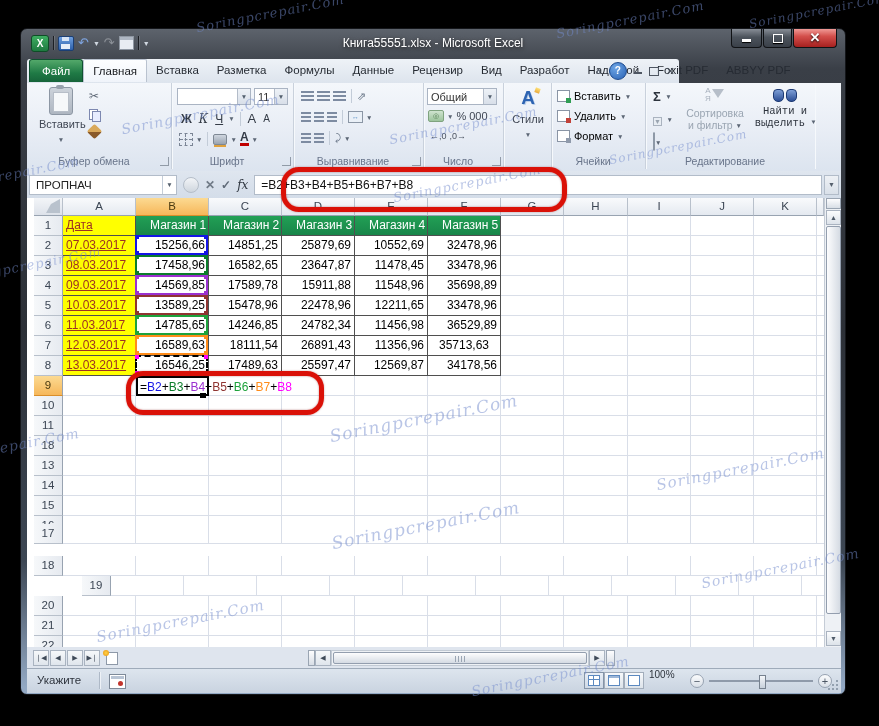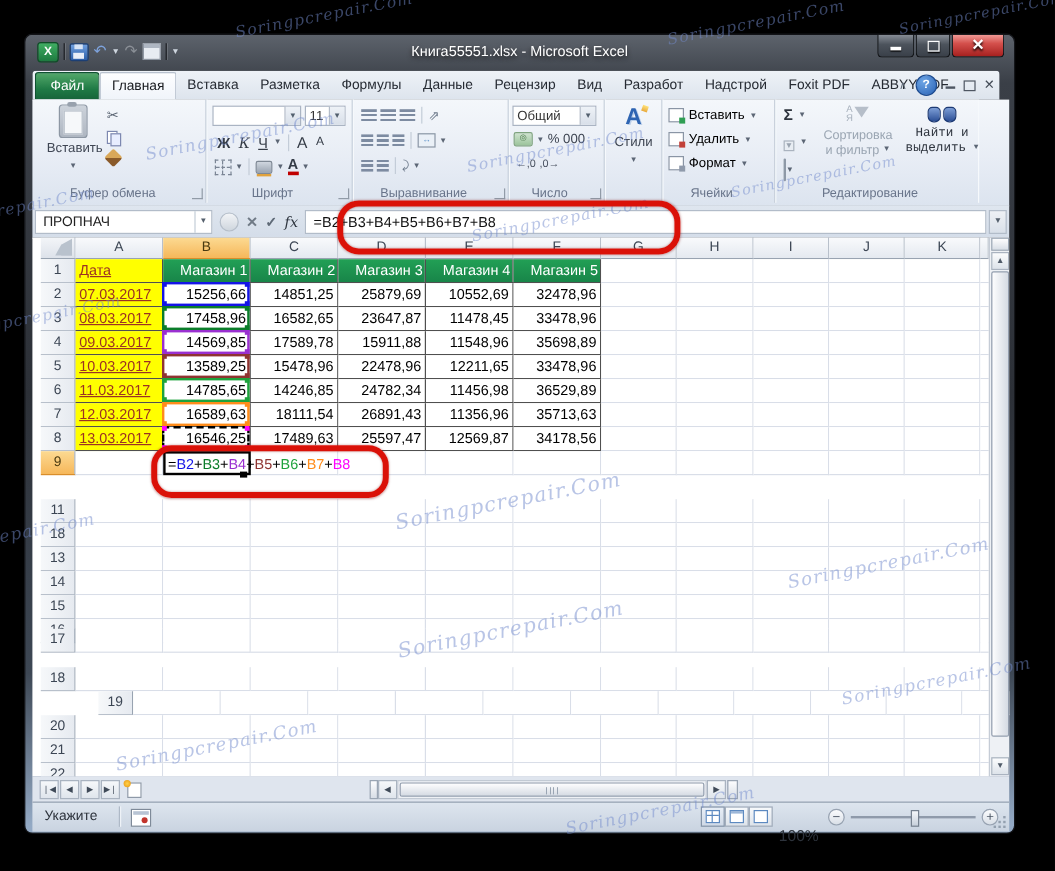--- a/index.html
+++ b/index.html
@@ -33,23 +33,23 @@
     background:linear-gradient(#878d96,#4c535c 45%,#3a4049);display:flex;align-items:center;justify-content:center;}
   .wbtn.min{width:29px;} .wbtn.max{width:27px;}
   .wbtn.close{width:42px;background:linear-gradient(#f09a96,#d4504c 40%,#a6201f);}
   .wbtn .bar{width:9px;height:3px;background:#fff;box-shadow:0 1px 1px #000;margin-top:5px;}
   .wbtn .rest{width:8px;height:7px;border:1px solid #fff;box-shadow:0 1px 1px #000;}
   .wbtn .x{color:#fff;font-size:13px;font-weight:bold;text-shadow:0 1px 2px #000;line-height:16px;}
 
   .win-inner{position:absolute;left:6px;top:30px;width:814px;height:634px;}
 
   
-  .tabrow{position:absolute;left:0;top:0;width:806px;height:24px;
+  .tabrow{position:absolute;left:0;top:0;width:652px;height:24px;
      background:linear-gradient(#eef2f7,#dde4ed);border-radius:3px 3px 0 0;
-     border-bottom:1px solid #c7cfda;display:flex;align-items:center;}
+     border-bottom:1px solid #c7cfda;display:flex;align-items:flex-start;}
   .rtab{height:22px;line-height:22px;padding:0 9px;font-size:11.5px;color:#262b33;white-space:nowrap;}
   .rtab.file{background:linear-gradient(#53a86a,#1f7a45 60%,#16643a);color:#fff;border-radius:3px 3px 0 0;
      border:1px solid #0f5130;border-bottom:none;margin-left:2px;padding:0 12px;}
   .rtab.active{background:linear-gradient(#fdfeff,#f0f4fa);border:1px solid #b9c2cf;border-bottom:none;
      border-radius:2px 2px 0 0;color:#17191d;}
   .tab-right{position:absolute;right:4px;top:3px;display:flex;align-items:center;gap:7px;}
   .chev-up{color:#5d6penalty877;color:#5d6877;font-size:9px;}
   .help-circ{width:16px;height:16px;border-radius:50%;background:radial-gradient(circle at 35% 30%,#6ea6e6,#2a62b4);
      border:1px solid #1c4a8e;color:#fff;font-size:10px;font-weight:bold;text-align:center;line-height:15px;}
   .mdi{color:#454d58;font-size:11px;line-height:12px;}
@@ -203,21 +203,21 @@
   .st-macro{position:absolute;left:82px;top:5px;width:15px;height:13px;background:#fff;border:1px solid #7e8a99;}
   .st-macro::before{content:"";position:absolute;left:1px;top:1px;right:1px;height:3px;background:#b8c4d4;}
   .st-macro::after{content:"";position:absolute;right:2px;bottom:2px;width:5px;height:5px;border-radius:50%;background:#c2342c;}
   .viewbtns{position:absolute;left:557px;top:3px;display:flex;}
   .vbtn{width:20px;height:17px;background:linear-gradient(#f7f9fb,#dde3ea);border:1px solid #a2adbb;box-sizing:border-box;
      display:flex;align-items:center;justify-content:center;}
   .vbtn.on{background:linear-gradient(#e8eef6,#cfd9e6);border-color:#8494a8;}
   .vb-i{width:10px;height:9px;border:1px solid #5c89c0;background:#fff;}
   .vb-i.grid{background:linear-gradient(#5c89c0,#5c89c0) 0 3px/10px 1px no-repeat,linear-gradient(#5c89c0,#5c89c0) 4px 0/1px 9px no-repeat,#fff;}
   .vb-i.page{background:linear-gradient(#9db7d8,#9db7d8) 0 0/10px 2px no-repeat,#fff;}
-  .st-zoom{position:absolute;left:622px;top:20px;font-size:13px;color:#2d333c;}
+  .st-zoom{position:absolute;left:622px;top:0;font-size:10px;color:#2d333c;}
   .zoomctl{position:absolute;left:663px;top:5px;display:flex;align-items:center;gap:5px;}
   .zc-circ{width:14px;height:14px;border-radius:50%;background:linear-gradient(#fbfcfd,#d9dfe7);border:1px solid #97a2b1;
      color:#4c5osp664;color:#4c5664;font-size:11px;line-height:12px;text-align:center;box-sizing:border-box;}
   .zc-line{width:104px;height:2px;background:#8f9aaa;position:relative;}
   .zc-line::before{content:"";position:absolute;left:50%;top:-3px;width:1px;height:8px;background:#8f9aaa;}
   .zc-thumb{position:absolute;left:50%;top:-5px;width:5px;height:12px;margin-left:-2px;background:linear-gradient(#f5f7fa,#c7d0db);border:1px solid #76818f;}
   .grip{position:absolute;right:3px;bottom:3px;width:13px;height:13px;}
   .grip::after{content:"";position:absolute;right:0;bottom:0;width:2px;height:2px;background:#93a0af;
      box-shadow:-4px 0 #93a0af,-8px 0 #93a0af,0 -4px #93a0af,-4px -4px #93a0af,0 -8px #93a0af;}
 
@@ -550,21 +550,21 @@
               <div class="gcell" style="left: 727px; width: 63px;"></div>
               <div class="gcell" style="left: 790px; width: 7px; border-right: none;"></div>
             </div>
             <div class="grow" style="top: 120px;">
               <div class="rhdr">7</div>
               <div class="gcell tb c-yellow" style="left: 36px; width: 73px;">12.03.2017</div>
               <div class="gcell tb c-num refwrap" style="left: 109px; width: 73px; --rc: #ff8c1a;">16589,63<div class="ref-ov"></div></div>
               <div class="gcell tb c-num" style="left: 182px; width: 73px;">18111,54</div>
               <div class="gcell tb c-num" style="left: 255px; width: 73px;">26891,43</div>
               <div class="gcell tb c-num" style="left: 328px; width: 73px;">11356,96</div>
-              <div class="gcell tb c-num" style="left: 401px; width: 73px;">35713,63</div>
+              <div class="gcell tb c-num" style="left: 401px; width: 73px; text-align: center;">35713,63</div>
               <div class="gcell" style="left: 474px; width: 63px;"></div>
               <div class="gcell" style="left: 537px; width: 64px;"></div>
               <div class="gcell" style="left: 601px; width: 63px;"></div>
               <div class="gcell" style="left: 664px; width: 63px;"></div>
               <div class="gcell" style="left: 727px; width: 63px;"></div>
               <div class="gcell" style="left: 790px; width: 7px; border-right: none;"></div>
             </div>
             <div class="grow" style="top: 140px;">
               <div class="rhdr">8</div>
               <div class="gcell tb c-yellow" style="left: 36px; width: 73px;">13.03.2017</div>
@@ -577,20 +577,35 @@
               <div class="gcell" style="left: 537px; width: 64px;"></div>
               <div class="gcell" style="left: 601px; width: 63px;"></div>
               <div class="gcell" style="left: 664px; width: 63px;"></div>
               <div class="gcell" style="left: 727px; width: 63px;"></div>
               <div class="gcell" style="left: 790px; width: 7px; border-right: none;"></div>
             </div>
             <div class="grow" style="top: 160px;">
               <div class="rhdr sel">9</div>
               <div class="gcell" style="left: 36px; width: 73px;"></div>
               <div class="gcell active-cell" style="left: 109px; width: 73px;"><span class="tok" style="color: rgb(0, 0, 0);">=</span><span class="tok" style="color: rgb(20, 20, 230);">B2</span><span class="tok" style="color: rgb(0, 0, 0);">+</span><span class="tok" style="color: rgb(11, 125, 42);">B3</span><span class="tok" style="color: rgb(0, 0, 0);">+</span><span class="tok" style="color: rgb(154, 48, 208);">B4</span><span class="tok" style="color: rgb(0, 0, 0);">+</span><span class="tok" style="color: rgb(143, 52, 49);">B5</span><span class="tok" style="color: rgb(0, 0, 0);">+</span><span class="tok" style="color: rgb(30, 162, 60);">B6</span><span class="tok" style="color: rgb(0, 0, 0);">+</span><span class="tok" style="color: rgb(255, 140, 26);">B7</span><span class="tok" style="color: rgb(0, 0, 0);">+</span><span class="tok" style="color: rgb(255, 0, 255);">B8</span><div class="fillhandle"></div></div>
+              <div class="gcell" style="left: 182px; width: 73px;"></div>
+              <div class="gcell" style="left: 255px; width: 73px;"></div>
+              <div class="gcell" style="left: 328px; width: 73px;"></div>
+              <div class="gcell" style="left: 401px; width: 73px;"></div>
+              <div class="gcell" style="left: 474px; width: 63px;"></div>
+              <div class="gcell" style="left: 537px; width: 64px;"></div>
+              <div class="gcell" style="left: 601px; width: 63px;"></div>
+              <div class="gcell" style="left: 664px; width: 63px;"></div>
+              <div class="gcell" style="left: 727px; width: 63px;"></div>
+              <div class="gcell" style="left: 790px; width: 7px; border-right: none;"></div>
+            </div>
+            <div class="grow" style="top: 180px;">
+              <div class="rhdr">10</div>
+              <div class="gcell" style="left: 36px; width: 73px;"></div>
+              <div class="gcell" style="left: 109px; width: 73px;"></div>
               <div class="gcell" style="left: 182px; width: 73px;"></div>
               <div class="gcell" style="left: 255px; width: 73px;"></div>
               <div class="gcell" style="left: 328px; width: 73px;"></div>
               <div class="gcell" style="left: 401px; width: 73px;"></div>
               <div class="gcell" style="left: 474px; width: 63px;"></div>
               <div class="gcell" style="left: 537px; width: 64px;"></div>
               <div class="gcell" style="left: 601px; width: 63px;"></div>
               <div class="gcell" style="left: 664px; width: 63px;"></div>
               <div class="gcell" style="left: 727px; width: 63px;"></div>
               <div class="gcell" style="left: 790px; width: 7px; border-right: none;"></div>

